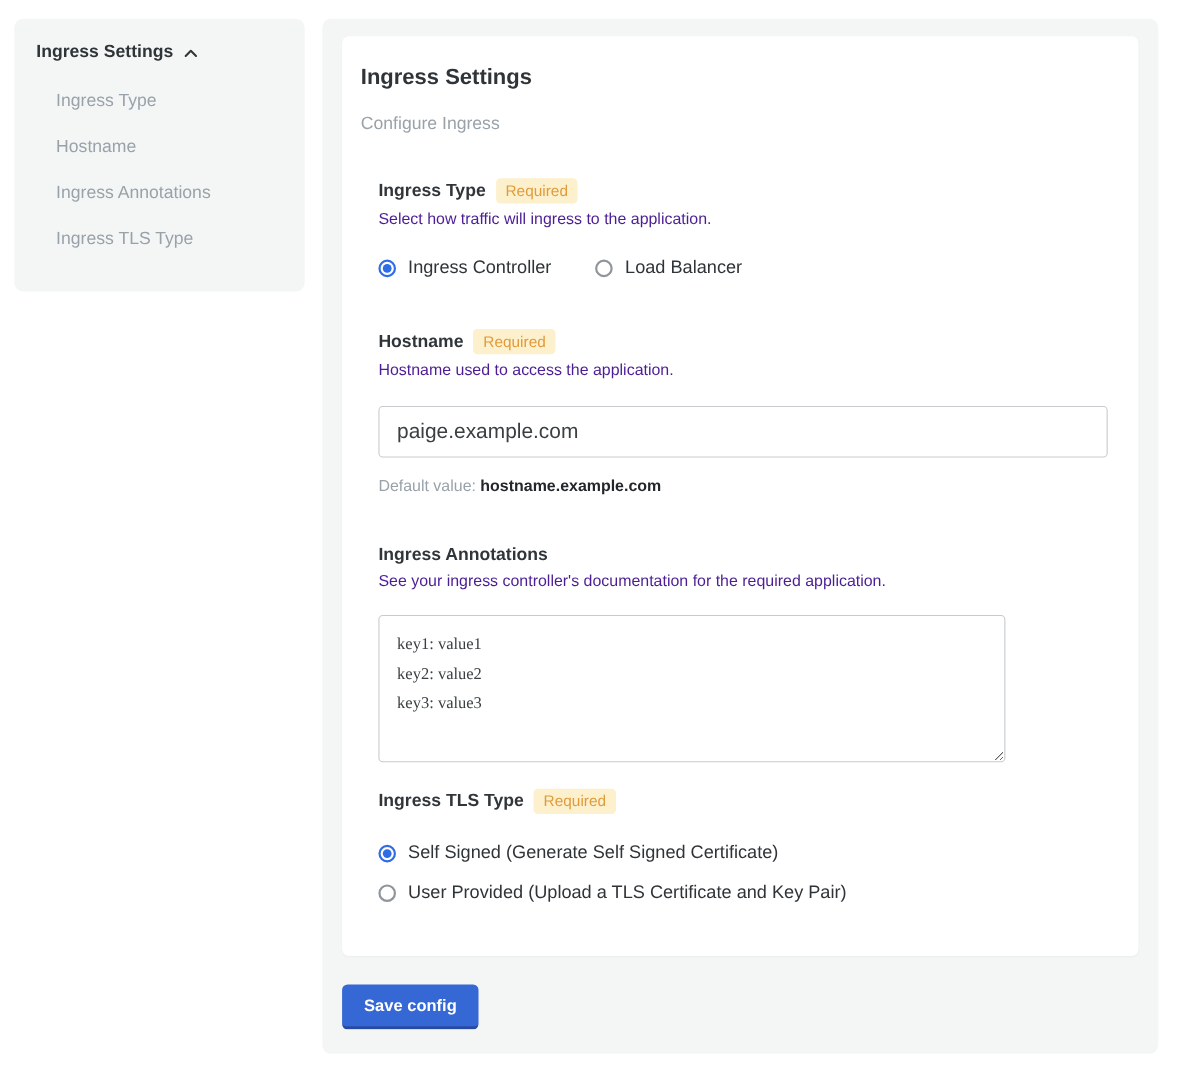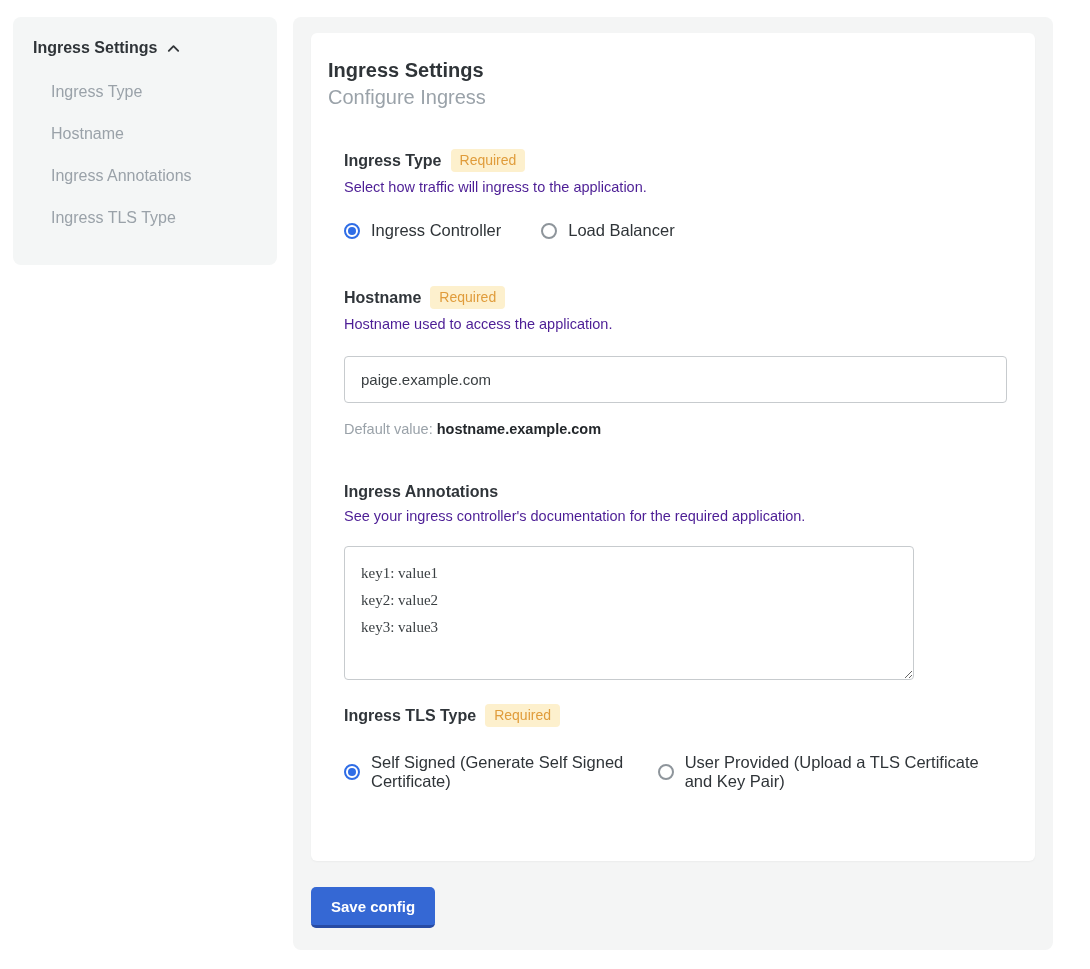--- a/index.html
+++ b/index.html
@@ -41,56 +41,56 @@
     flex: none;
   }
   .card {
     background: #ffffff;
     border-radius: 6px;
     padding: 26px 30px 48px 17px;
     min-height: 828px;
     box-shadow: 0 1px 2px rgba(0,0,0,0.04);
   }
   .card-title { font-size: 20px; font-weight: bold; color: #2f3438; }
-  .card-subtitle { margin-top: 4px; font-size: 20px; color: #9aa2a9; }
+  .card-subtitle { margin-top: 22px; font-size: 16px; color: #9aa2a9; }
 
   .section { margin-left: 16px; margin-top: 40px; }
   .section.tight { margin-top: 24px; }
   .section-header { display: flex; align-items: center; }
   .section-label { font-size: 16px; font-weight: bold; color: #30353a; }
   .badge {
     margin-left: 9px;
     background: #fdf0cd; color: #e09c3b;
     font-size: 14px; padding: 3px 9px;
     border-radius: 4px; line-height: 17px;
   }
   .section-help { margin-top: 7px; font-size: 14.5px; color: #4c1d95; }
 
   
   .radio-row { display: flex; gap: 40px; margin-top: 26px; }
-  .radio-col { display: flex; flex-direction: row; gap: 17px; margin-top: 26px; }
+  .radio-col { display: flex; flex-direction: column; gap: 17px; margin-top: 26px; }
   .radio-option { display: flex; align-items: center; gap: 11px; cursor: pointer; }
   .radio {
     width: 16px; height: 16px; border-radius: 50%;
     border: 2px solid #8e959b; position: relative; flex: none;
     background: #fff;
   }
   .radio.checked { border-color: #2f6de6; }
   .radio.checked::after {
     content: ""; position: absolute; inset: 2px;
     border-radius: 50%; background: #2f6de6;
   }
   .radio-label { font-size: 16.5px; color: #2f3438; }
 
   
   .hostname-input {
     display: block; margin-top: 24px;
     width: 663px; height: 47px;
     border: 1px solid #c7cbce; border-radius: 4px;
-    padding: 0 16px; font-size: 15px; color: #3a3f42;
+    padding: 0 16px; font-size: 19px; color: #3a3f42;
     font-family: "Liberation Sans", sans-serif;
     outline: none; background: #fff;
   }
   .default-line { margin-top: 18px; font-size: 14.5px; color: #9aa2a9; }
   .default-line strong { color: #23272b; font-weight: bold; }
 
   .annotations-textarea {
     display: block; margin-top: 22px;
     width: 570px; height: 134px;
     border: 1px solid #c7cbce; border-radius: 4px;

